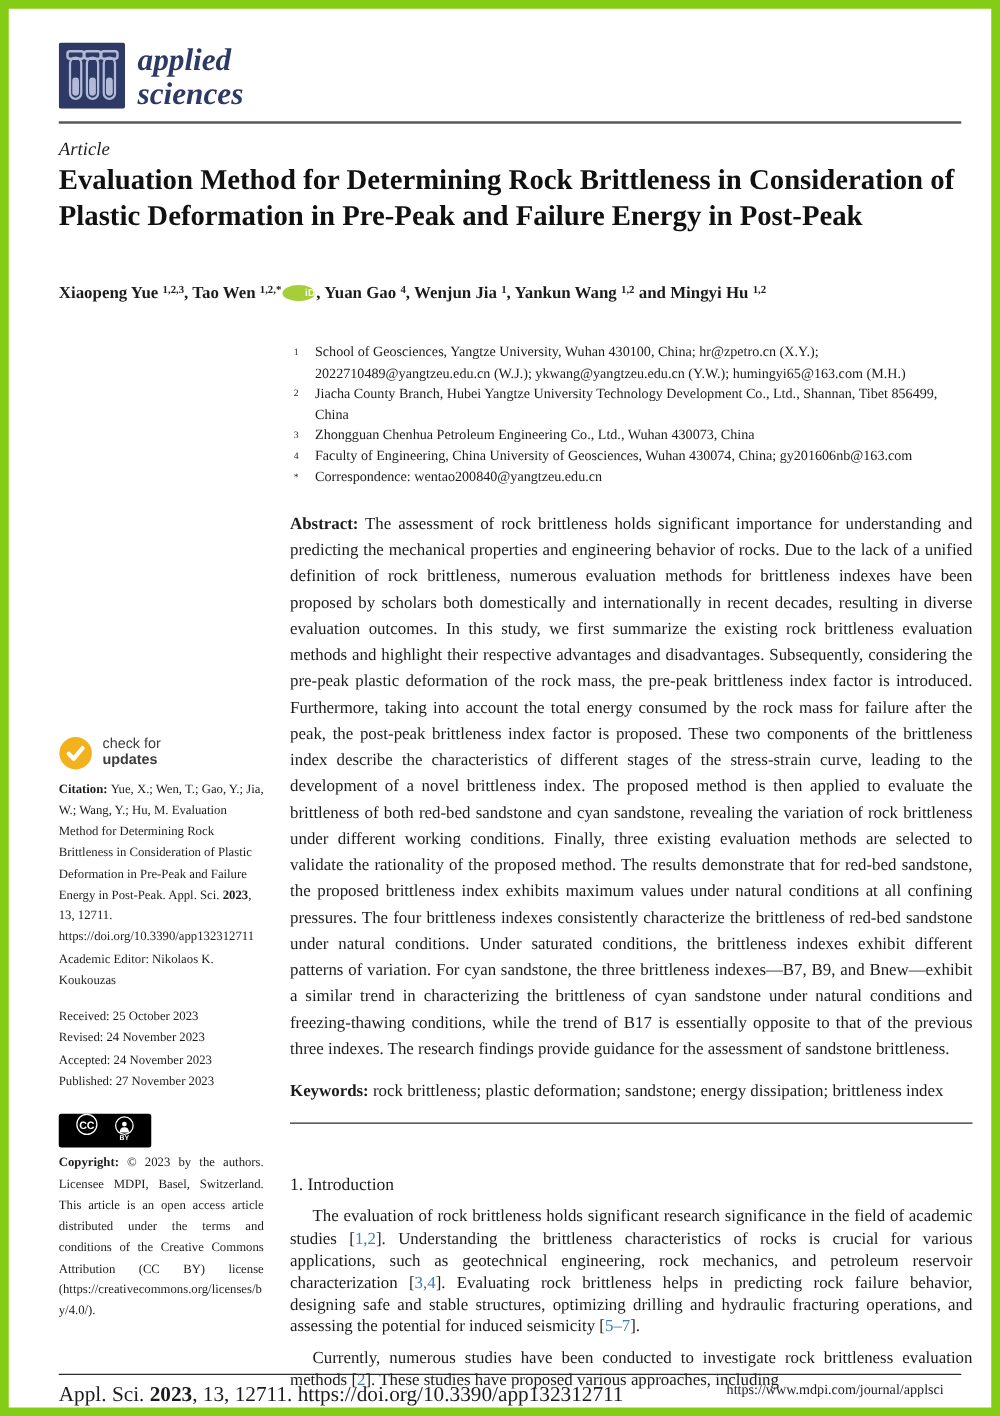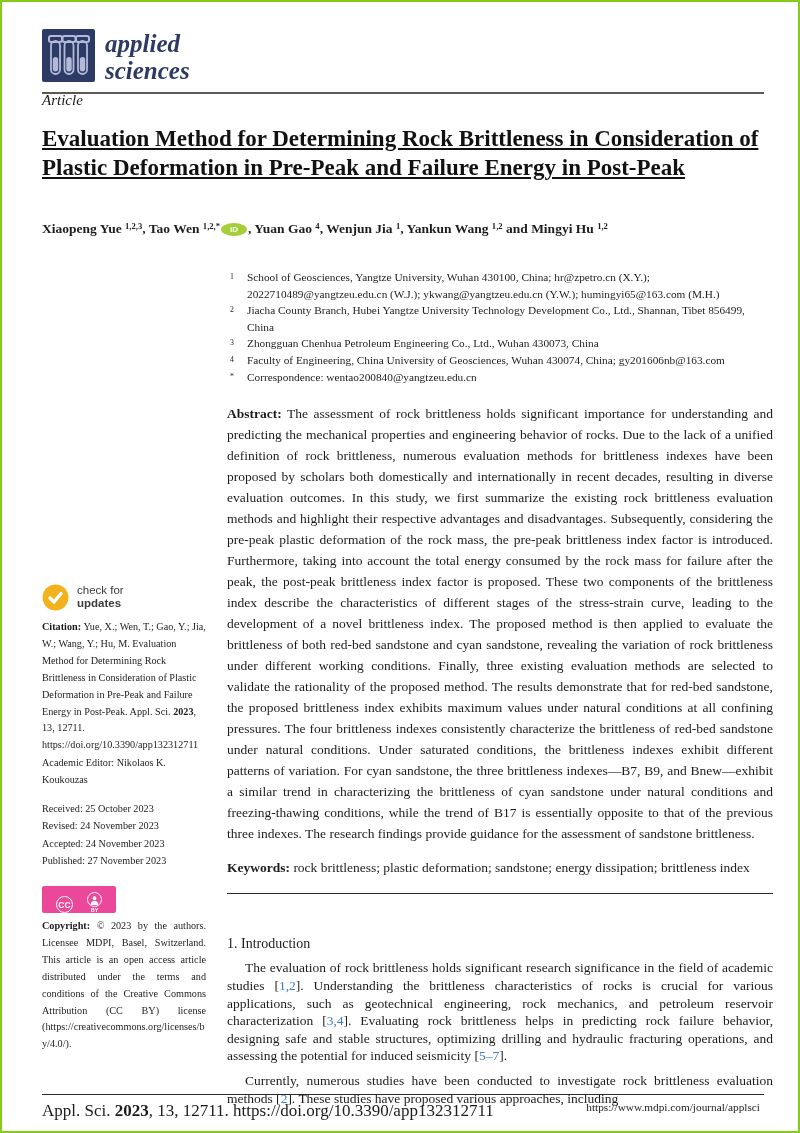--- a/index.html
+++ b/index.html
@@ -1,40 +1,40 @@
 <!DOCTYPE html>
 <html><head>
 <meta charset="utf-8">
 <style>
   html,body{margin:0;padding:0;background:#ffffff;}
   .page{
     position:relative;width:800px;height:1133px;background:#ffffff;
     font-family:"Liberation Serif", serif;color:#1c1c1c;overflow:hidden;
-    box-sizing:border-box;border:2px solid #84cc16;
+    box-sizing:border-box;border:7px solid #84cc16;
   }
   .abs{position:absolute;}
   .b,{font-weight:bold;}
   span.b{font-weight:bold;}
   span.i{}
   span.sup{font-size:0.64em;vertical-align:0.42em;}
   span.ref{color:#3b7cc0;}
 
   
   .as-logo{left:40px;top:27px;width:53px;height:53px;}
   .journal-name{left:103px;top:28px;font-size:25px;line-height:27px;
     font-style:italic;font-weight:bold;color:#2e3a66;}
   .mdpi-logo{left:690px;top:28px;width:72px;height:56px;}
   .header-rule{left:40px;top:90px;width:722px;height:2.4px;background:#595959;}
 
-  .article-label{left:40px;top:90px;font-size:15px;font-style:italic;text-align:center;}
+  .article-label{left:40px;top:105px;font-size:15px;font-style:italic;text-align:center;}
   .page-title{left:40px;top:122px;width:730px;font-size:23px;line-height:29px;font-weight:bold;color:#111;}
   .authors{left:40px;top:219px;width:730px;font-size:13.5px;font-weight:bold;}
   .orcid{display:inline-block;width:26px;height:13px;border-radius:50%;background:#a6ce39;
     color:#fff;font-family:"Liberation Sans",sans-serif;font-size:8px;font-weight:bold;
-    text-align:center;line-height:13px;vertical-align:1px;margin:0 1px;}
+    text-align:right;line-height:13px;vertical-align:1px;margin:0 1px;}
 
   
   .main-col{left:225px;top:267px;width:546px;}
   .aff{position:relative;padding-left:20px;font-size:11.3px;line-height:16.6px;}
   .aff .aff-marker{position:absolute;left:3px;top:0;font-size:7.8px;vertical-align:super;}
   .abstract{margin-top:18px;font-size:13.5px;line-height:21px;text-align:justify;}
   .keywords{margin-top:13px;font-size:13.5px;line-height:21px;text-align:justify;}
   .kw-label,.abs-label{font-weight:bold;}
   .mid-rule{margin-top:15px;height:1.2px;background:#2b2b2b;}
   .intro-heading{margin-top:42px;font-size:14px;font-weight:normal;}
@@ -42,22 +42,22 @@
 
   
   .check-badge{left:40px;top:582px;display:flex;gap:8px;cursor:pointer;}
   .check-text{font-family:"Liberation Sans",sans-serif;font-size:11.5px;line-height:12.5px;color:#3c3c3b;}
   .check-text .b2{font-weight:bold;}
   .side-block{left:40px;width:164px;font-size:10.2px;line-height:16.9px;color:#1c1c1c;
     overflow-wrap:anywhere;}
   .citation-block{top:617px;}
   .editor-block{top:753px;}
   .dates-block{top:798px;line-height:17.3px;}
-  .cc-badge{left:40px;top:884px;width:74px;height:27px;background:#ec4899;border-radius:2px;
-    display:flex;align-items:flex-end;justify-content:space-evenly;cursor:pointer;}
+  .cc-badge{left:40px;top:884px;width:74px;height:27px;background:#000000;border-radius:2px;
+    display:flex;align-items:flex-start;justify-content:space-evenly;cursor:pointer;}
   .cc-circle{width:17px;height:17px;border:1.6px solid #fff;border-radius:50%;color:#fff;
     font-family:"Liberation Sans",sans-serif;font-size:8.5px;font-weight:bold;text-align:center;
     line-height:17px;box-sizing:border-box;}
   .by-wrap{display:flex;flex-direction:column;align-items:center;margin-top:2px;}
   .by-wrap .cc-circle{width:15px;height:15px;line-height:14px;}
   .by-text{color:#fff;font-family:"Liberation Sans",sans-serif;font-size:5.5px;font-weight:bold;line-height:6px;}
   .copyright-block{top:916px;text-align:justify;}
 
   
   .footer-rule{left:40px;top:1092px;width:722px;height:1.4px;background:#2b2b2b;}
@@ -87,21 +87,21 @@
       </g>
     </svg>
   </div>
   <div class="abs journal-name">
     <div>applied</div>
     <div>sciences</div>
   </div>
   <div class="abs header-rule"></div>
 
   <div class="abs article-label">Article</div>
-  <h1 class="abs page-title" style="margin:0;text-decoration:underline;">Evaluation Method for Determining Rock Brittleness in Consideration of Plastic Deformation in Pre-Peak and Failure Energy in Post-Peak</h1>
+  <h1 class="abs page-title" style="margin:0;">Evaluation Method for Determining Rock Brittleness in Consideration of Plastic Deformation in Pre-Peak and Failure Energy in Post-Peak</h1>
   <div class="abs authors"><span><span>Xiaopeng Yue </span><span class="sup">1,2,3</span><span>, Tao Wen </span><span class="sup">1,2,*</span></span><span class="orcid">iD</span><span><span>, Yuan Gao </span><span class="sup">4</span><span>, Wenjun Jia </span><span class="sup">1</span><span>, Yankun Wang </span><span class="sup">1,2</span><span> and Mingyi Hu </span><span class="sup">1,2</span></span></div>
 
   <div class="abs main-col">
     <div class="aff"><span class="aff-marker">1</span><span>School of Geosciences, Yangtze University, Wuhan 430100, China; hr@zpetro.cn (X.Y.); 2022710489@yangtzeu.edu.cn (W.J.); ykwang@yangtzeu.edu.cn (Y.W.); humingyi65@163.com (M.H.)</span></div>
     <div class="aff"><span class="aff-marker">2</span><span>Jiacha County Branch, Hubei Yangtze University Technology Development Co., Ltd., Shannan, Tibet 856499, China</span></div>
     <div class="aff"><span class="aff-marker">3</span><span>Zhongguan Chenhua Petroleum Engineering Co., Ltd., Wuhan 430073, China</span></div>
     <div class="aff"><span class="aff-marker">4</span><span>Faculty of Engineering, China University of Geosciences, Wuhan 430074, China; gy201606nb@163.com</span></div>
     <div class="aff"><span class="aff-marker">*</span><span>Correspondence: wentao200840@yangtzeu.edu.cn</span></div>
 
     <div class="abstract">

